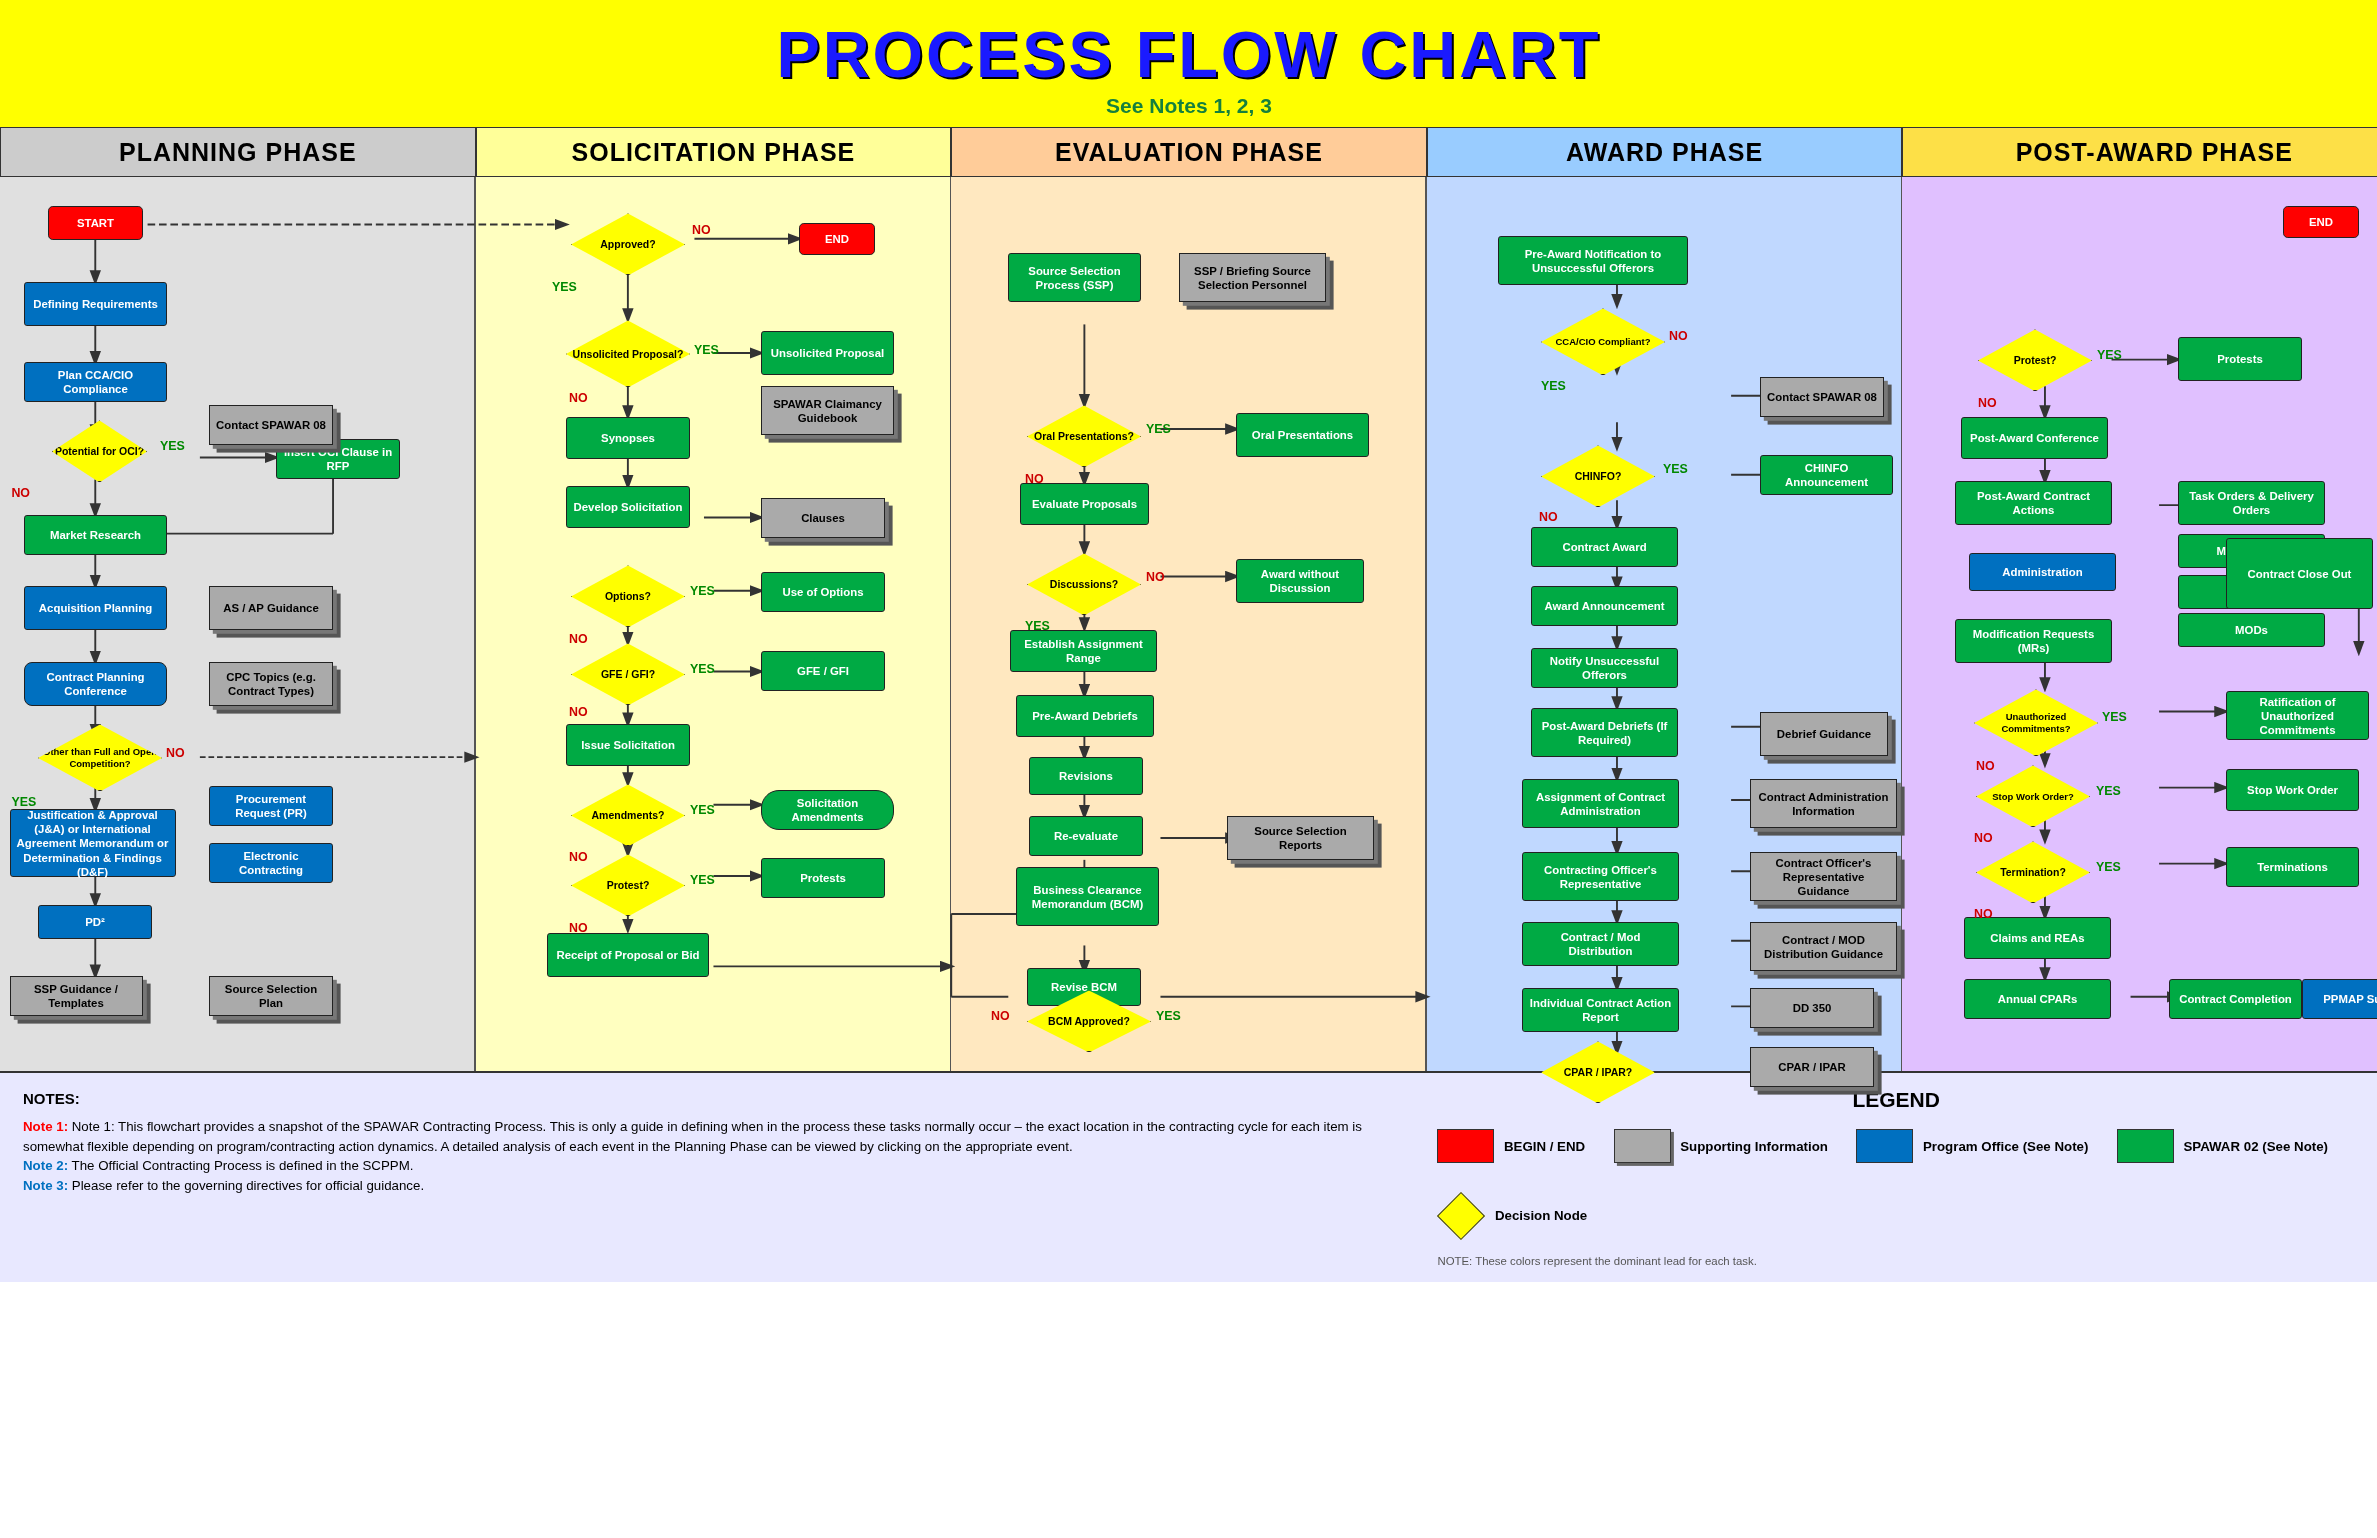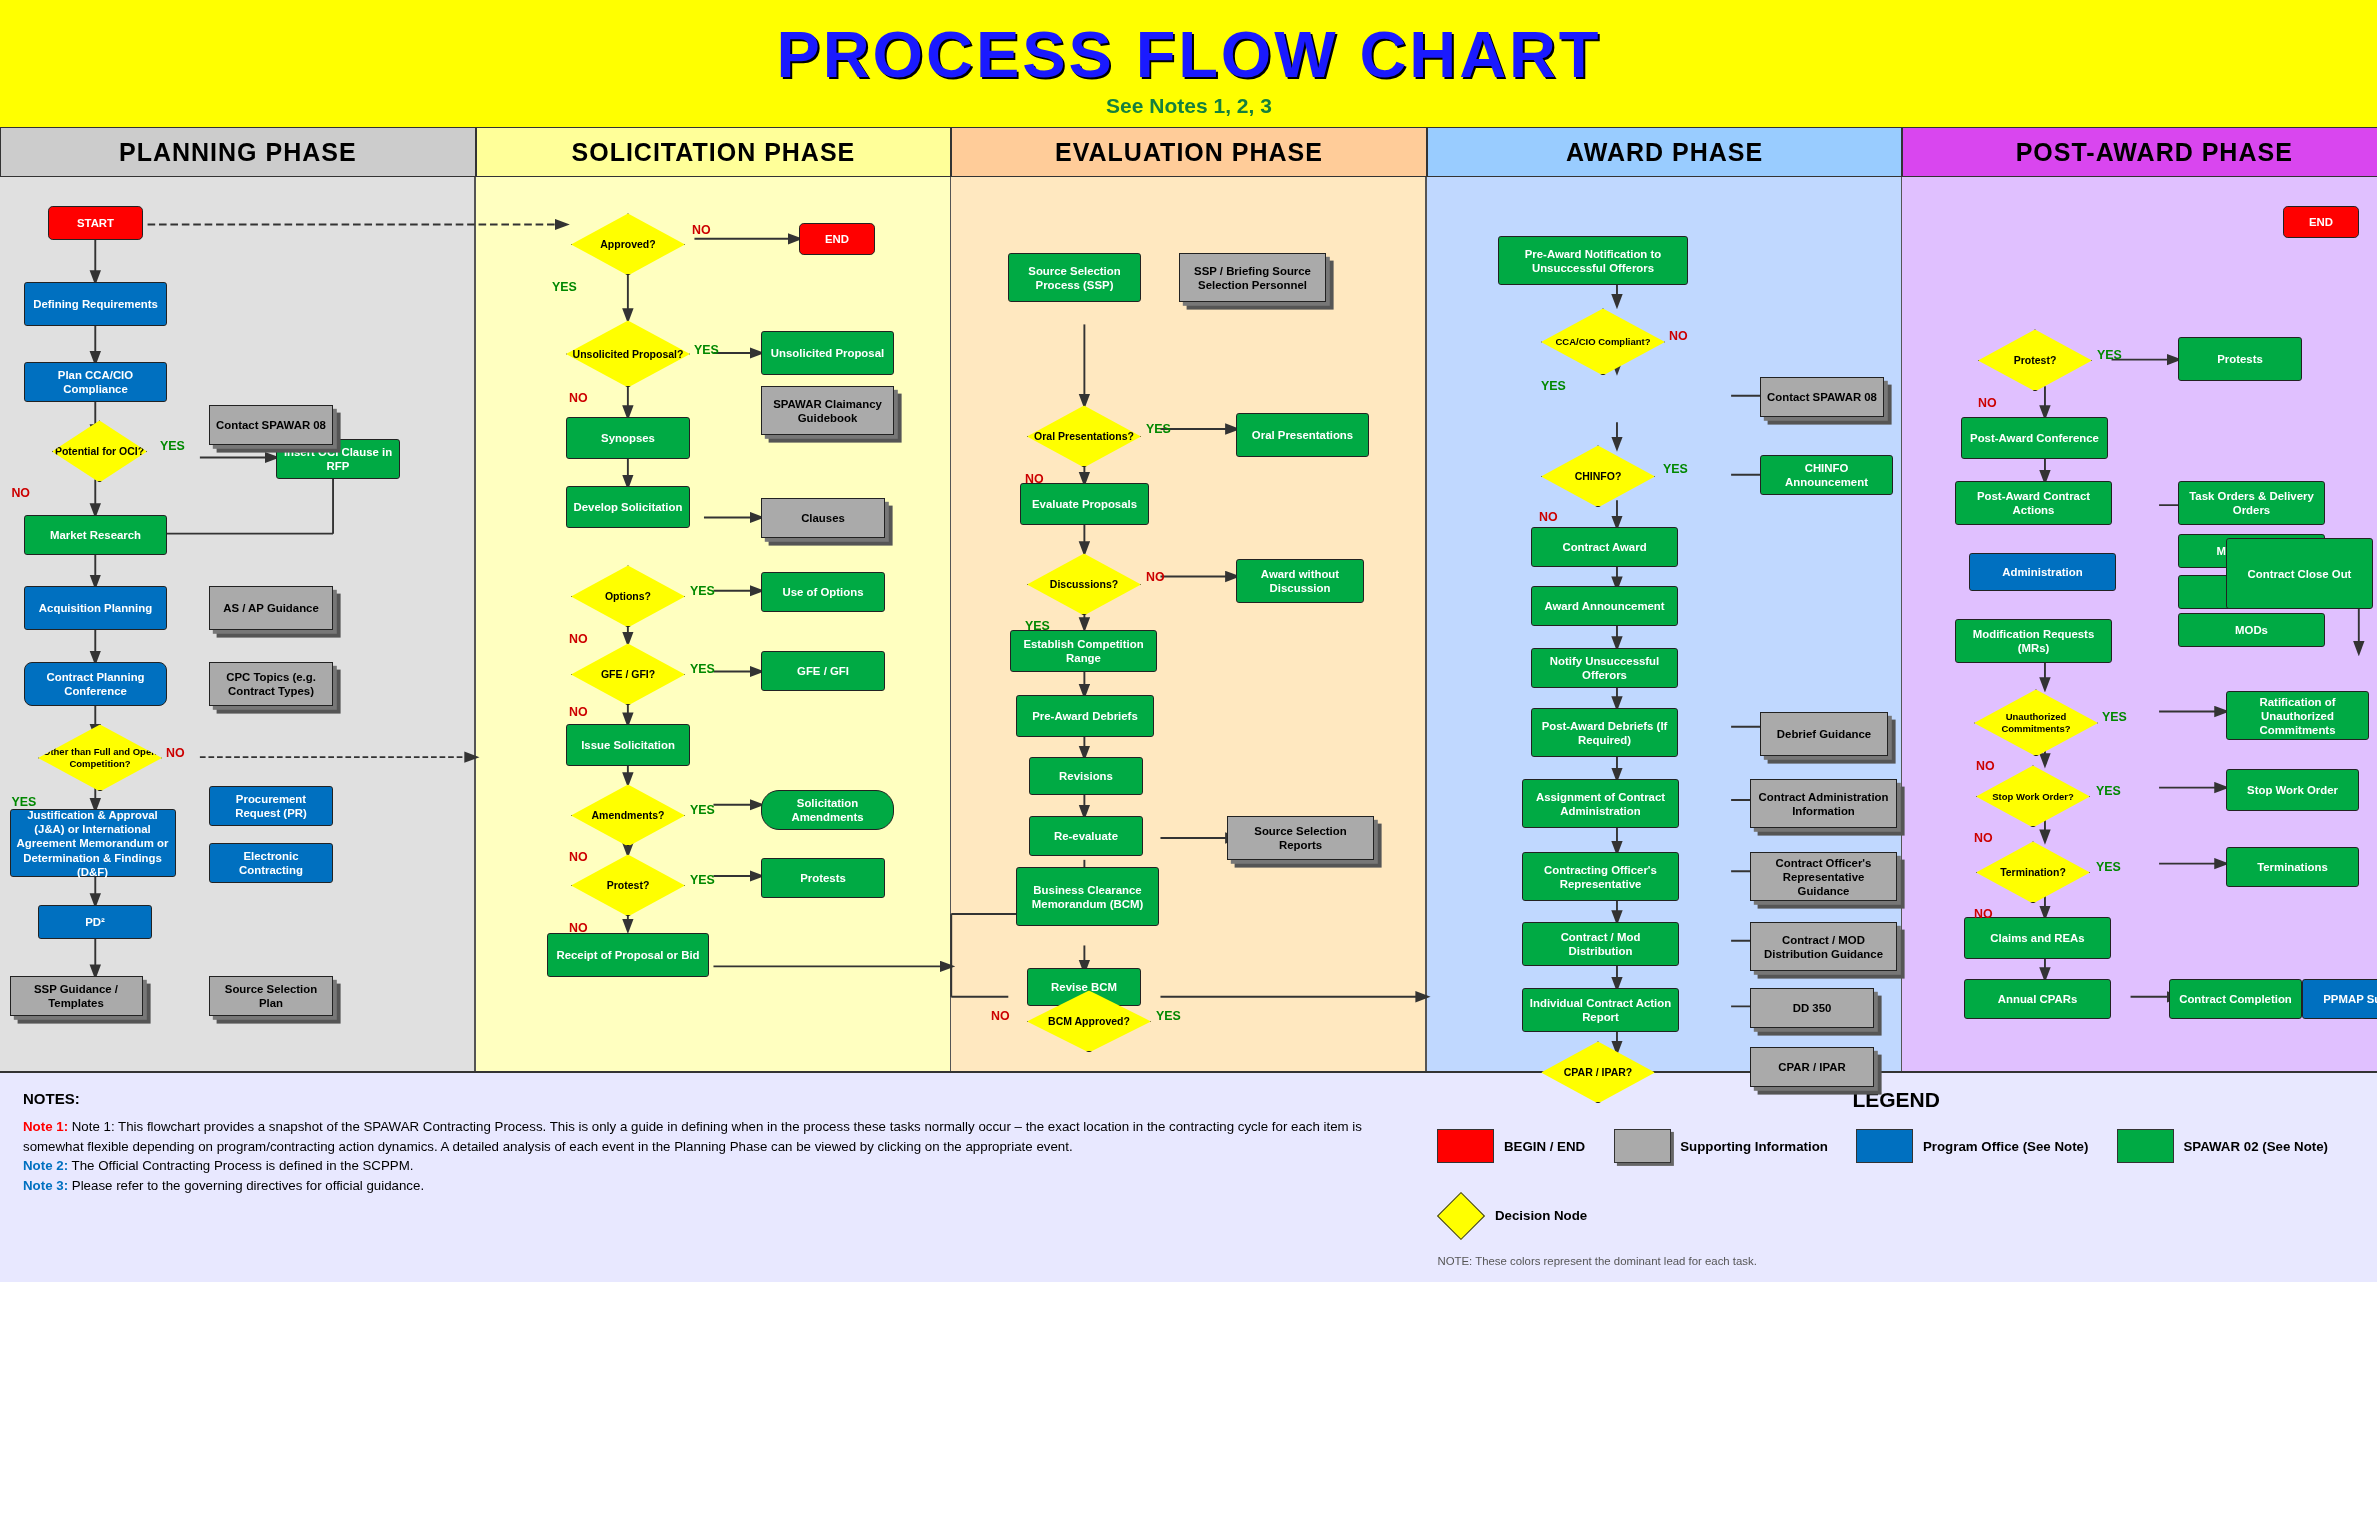--- a/index.html
+++ b/index.html
@@ -47,21 +47,21 @@
       font-size: 25px;
       font-weight: 900;
       padding: 9.5px 3.8px;
       border: 1.9px solid #333;
       letter-spacing: 1px;
     }
     .phase-planning { background: #cccccc; width: 20%; }
     .phase-solicitation { background: #ffff99; width: 20%; }
     .phase-evaluation { background: #ffcc99; width: 20%; }
     .phase-award { background: #99ccff; width: 20%; }
-    .phase-postaward { background: #d946ef; width: 20%; padding-left: 32px; }
+    .phase-postaward { background: #fde047; width: 20%; padding-left: 32px; }
 
     
     .notes-area {
       background: #e8e8ff;
       border-top: 2.9px solid #333;
       padding: 15px 23px;
       display: flex;
       gap: 38px;
     }
     .notes-left {
@@ -566,21 +566,21 @@
 
     <div class="lbl lbl-no" style="left:1146px;top:393px;">NO</div>
 
     <div class="lbl lbl-yes" style="left:1025px;top:442px;">YES</div>
 
     <div class="node node-green" style="left:1236px;top:382px;width:128px;height:44px;">
       <span>Award without Discussion</span>
     </div>
 
     <div class="node node-green" style="left:1010px;top:453px;width:147px;height:42px;">
-      <span>Establish Competition Range</span>
+      <span>Establish Assignment Range</span>
     </div>
 
     <div class="node node-green" style="left:1016px;top:518px;width:138px;height:42px;">
       <span>Pre-Award Debriefs</span>
     </div>
 
     <div class="node node-green" style="left:1029px;top:580px;width:114px;height:38px;">
       <span>Revisions</span>
     </div>
 

